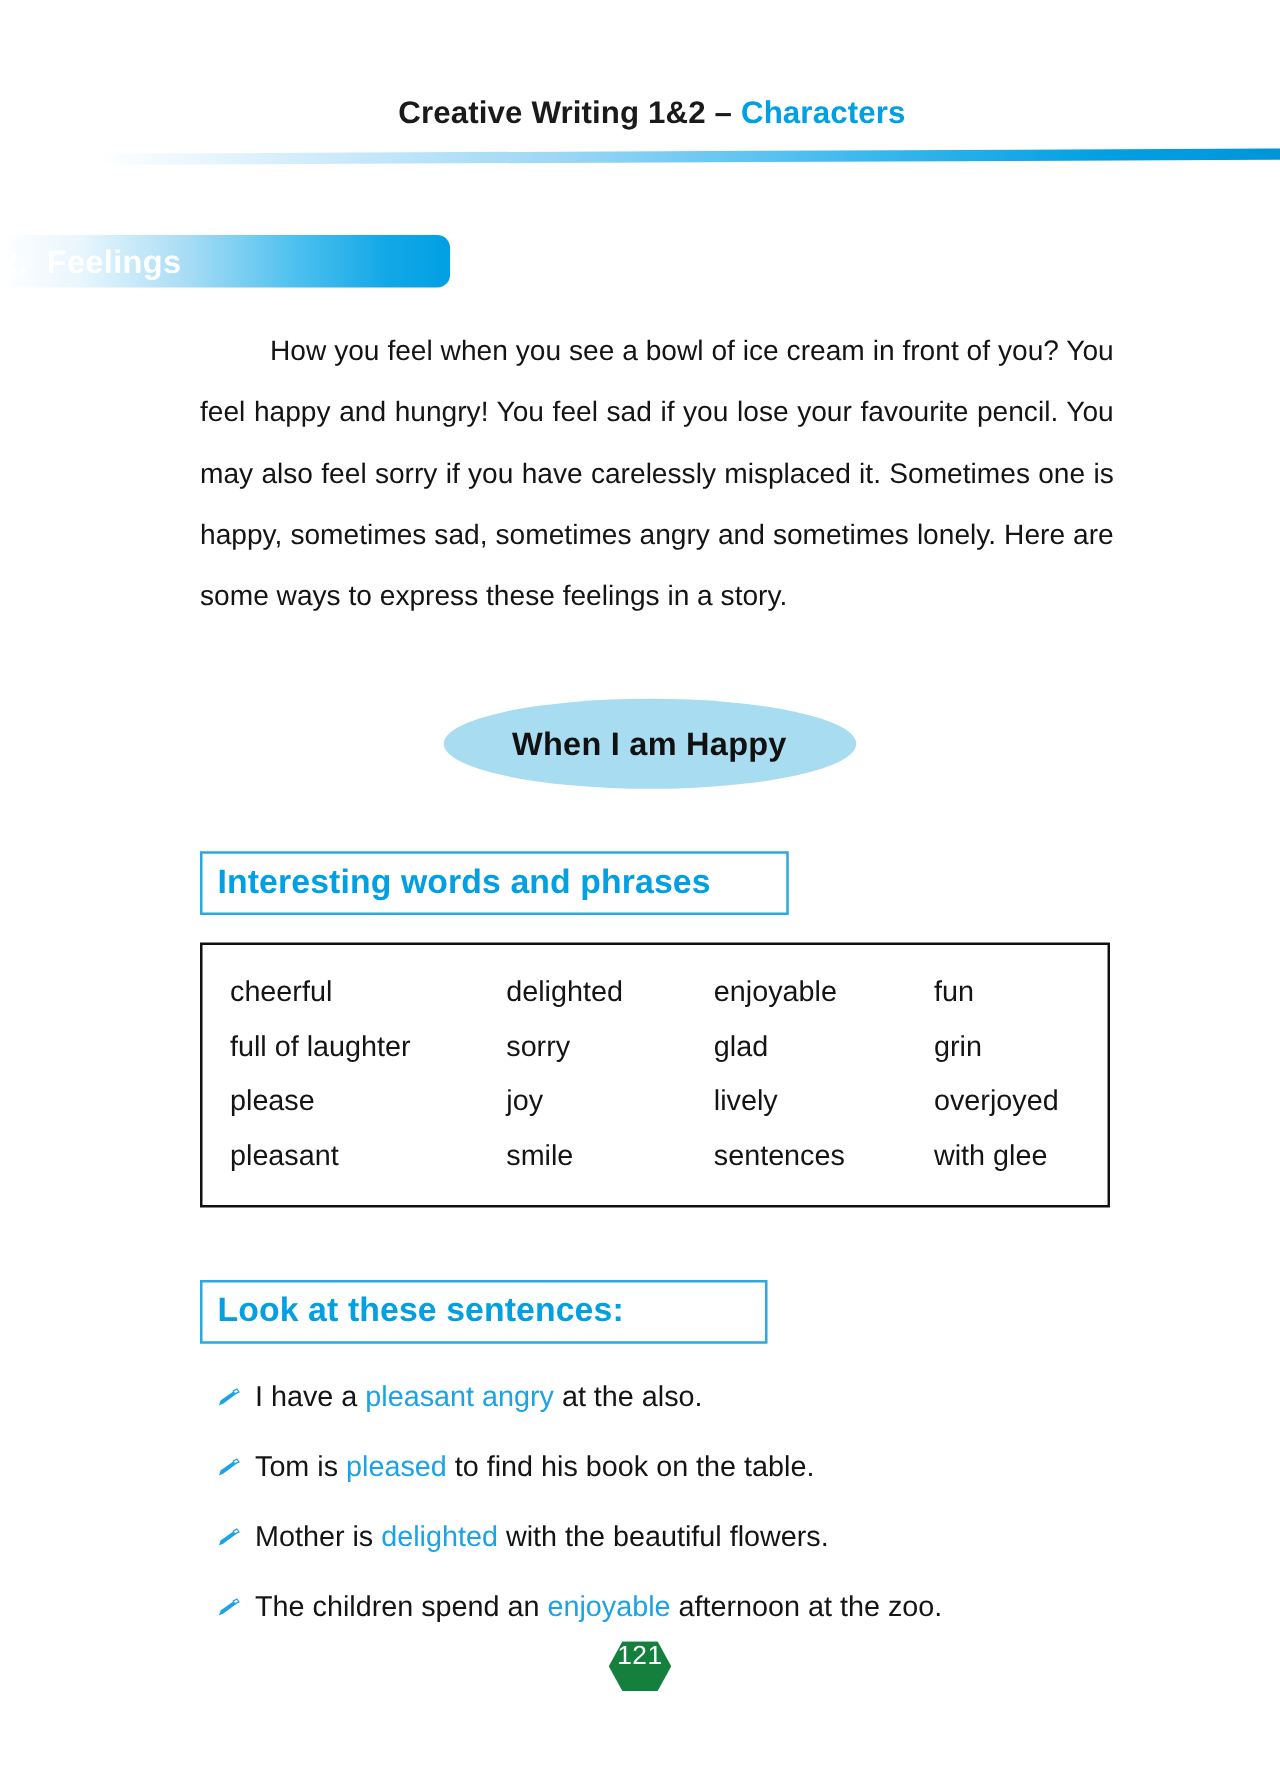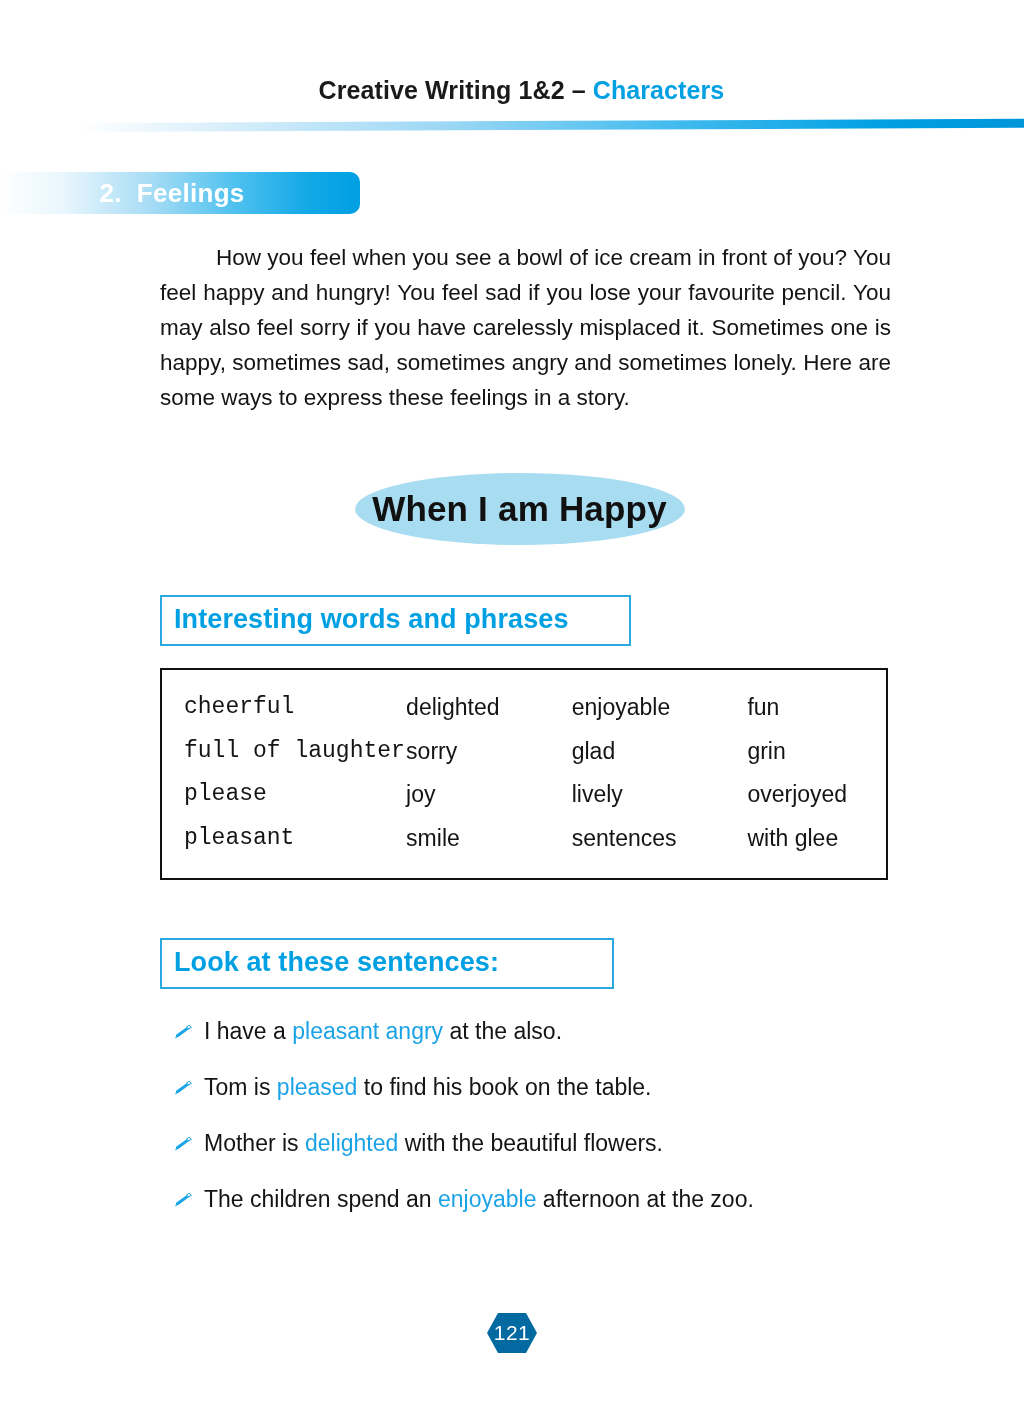--- a/index.html
+++ b/index.html
@@ -43,53 +43,53 @@
                 #d9effb 20%,
                 #9ed8f5 42%,
                 #3fbaee 66%,
                 #00a0e3 86%,
                 #0095d9 100%);
     transform: skewY(-0.25deg);
   }
 
   
   .section-banner {
-    margin-top: 42px;
+    margin-top: 58px;
     width: 360px;
     height: 42px;
     border-radius: 0 10px 10px 0;
     background: linear-gradient(to right,
                 #ffffff 0%,
                 #e8f6fd 18%,
                 #a6dcf5 42%,
                 #4cc0ef 66%,
                 #12a8e6 86%,
                 #00a0e3 100%);
     display: flex;
     align-items: center;
-    justify-content: center;
+    justify-content: flex-start;
     padding-right: 16px;
     box-sizing: border-box;
   }
   .section-banner-label {
     color: #ffffff;
     font-size: 26px;
     font-weight: bold;
     letter-spacing: 0.3px;
     white-space: pre;
   }
 
   
   .content {
     padding: 0 133px 0 160px;
   }
   .intro-paragraph {
     margin-top: 26px;
     font-size: 22.5px;
-    line-height: 35px;
+    line-height: 49px;
     text-align: justify;
     text-indent: 56px;
     color: #141414;
     font-weight: 400;
   }
 
   
   .oval-wrap {
     margin-top: 58px;
     display: flex;
@@ -99,21 +99,21 @@
   .oval-title {
     width: 330px;
     height: 72px;
     border-radius: 50%;
     background: #a8dcf0;
     display: flex;
     align-items: center;
     justify-content: center;
   }
   .oval-title-label {
-    font-size: 35px;
+    font-size: 26px;
     font-weight: bold;
     color: #111111;
     letter-spacing: 0.2px;
   }
 
   
   .blue-box-heading {
     border: 2px solid #2aa8e0;
     display: inline-block;
     padding: 7px 18px 10px 12px;
@@ -142,21 +142,21 @@
     border-collapse: collapse;
   }
   .word-table td {
     font-size: 23px;
     line-height: 43.5px;
     color: #141414;
     padding: 0;
     vertical-align: top;
     font-weight: 400;
   }
-  .word-table td.c0 { width: 232px; padding-left: 22px; font-family: Liberation Mono, monospace; }
+  .word-table td.c0 { width: 232px; padding-left: 22px; }
   .word-table td.c1 { width: 172px; }
   .word-table td.c2 { width: 182px; }
   .word-table td.c3 { width: 142px; }
 
   
   .sentence-list {
     margin-top: 28px;
     list-style: none;
     padding: 0;
     margin-left: 8px;
@@ -185,24 +185,24 @@
     position: absolute;
     left: 0;
     right: 0;
     top: 1313px;
     display: flex;
     justify-content: center;
   }
   .page-number {
     width: 50px;
     height: 40px;
-    background: #0369a1;
+    background: #15803d;
     clip-path: polygon(22% 0%, 78% 0%, 100% 50%, 78% 100%, 22% 100%, 0% 50%);
     display: flex;
-    align-items: center;
+    align-items: flex-start;
     justify-content: center;
   }
   .page-number-label {
     color: #ffffff;
     font-size: 21px;
     font-weight: 500;
     letter-spacing: 0.5px;
   }
 </style>
 </head>

